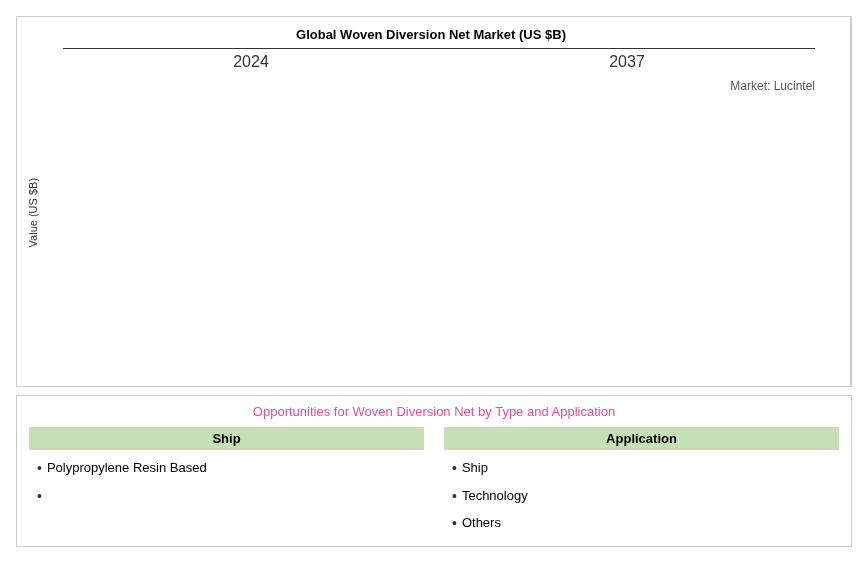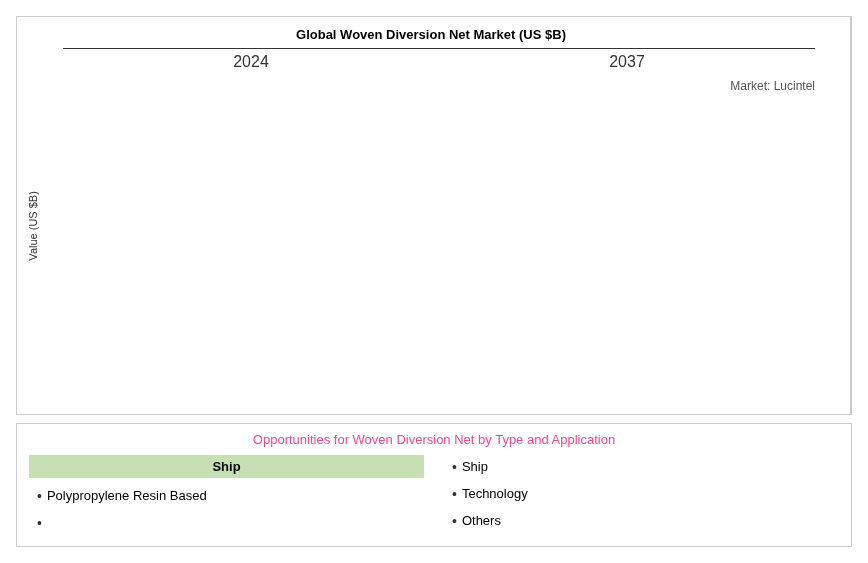--- a/index.html
+++ b/index.html
@@ -267,20 +267,21 @@
             <span class="bullet">•</span>
             <span>Polypropylene Resin Based</span>
           </div>
           <div class="bullet-item">
             <span class="bullet">•</span>
           </div>
         </div>
       </div>
 
       <div class="bottom-col">
+        <div class="col-header">Application</div>
         <div class="col-content">
           <div class="bullet-item">
             <span class="bullet">•</span>
             <span>Ship</span>
           </div>
           <div class="bullet-item">
             <span class="bullet">•</span>
             <span>Technology</span>
           </div>
           <div class="bullet-item">

